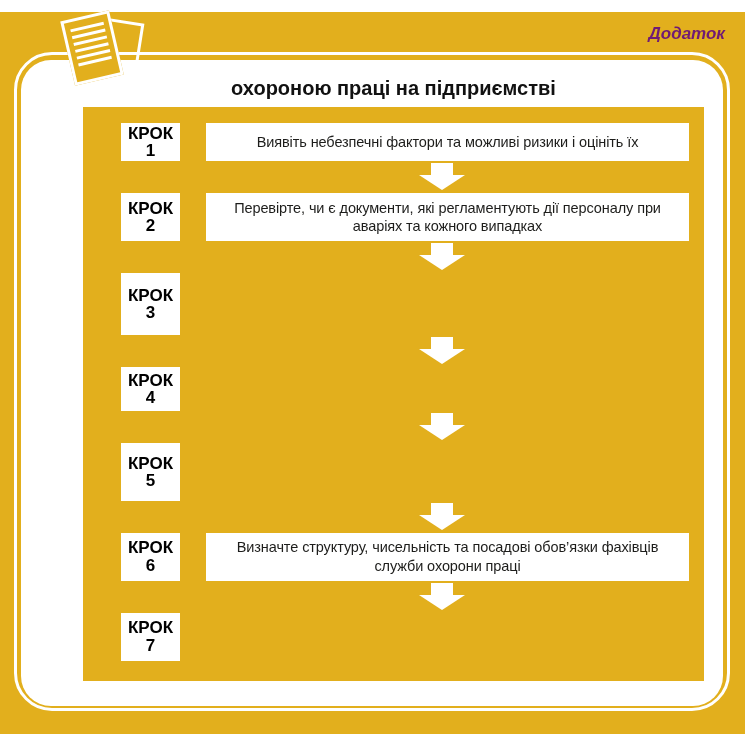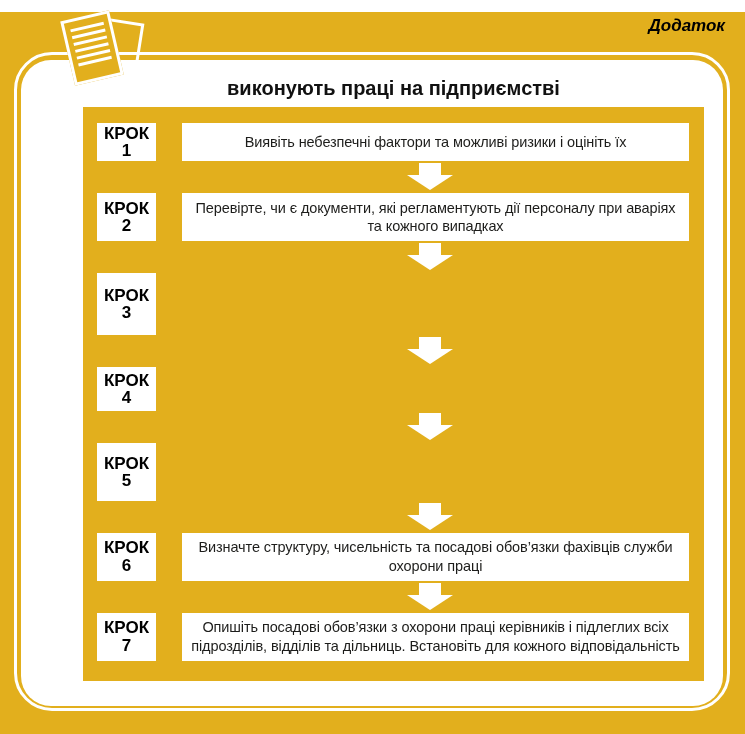--- a/index.html
+++ b/index.html
@@ -3,38 +3,38 @@
 <meta charset="utf-8">
 <style>
   html,body{margin:0;padding:0;}
   body{
     width:745px;height:734px;position:relative;overflow:hidden;
     background:#ffffff;
     font-family:"Liberation Sans", sans-serif;
   }
   .gold-bg{position:absolute;left:0;top:12px;right:0;bottom:0;background:#E2AF1D;}
   .appendix{
-    position:absolute;top:16px;right:20px;z-index:3;
-    font-size:17px;font-style:italic;font-weight:600;color:#000000;
+    position:absolute;top:24px;right:20px;z-index:3;
+    font-size:17px;font-style:italic;font-weight:600;color:#701a75;
   }
   .outline{
     position:absolute;left:14px;top:52px;width:716px;height:659px;
     border:3px solid #ffffff;border-radius:38px;box-sizing:border-box;z-index:1;
   }
   .container{
     position:absolute;left:21px;top:60px;width:702px;height:646px;
     background:#ffffff;border-radius:30px;z-index:2;
   }
   .title{
     margin:16px 19px 0 62px;text-align:center;
     font-size:20px;font-weight:bold;line-height:1.22;color:#111111;
   }
   .panel{
     margin:7px 19px 0 62px;background:#E2AF1D;
-    padding:16px 15px 20px 14px;box-sizing:border-box;
+    padding:16px 15px 20px 38px;box-sizing:border-box;
   }
   .row{display:flex;align-items:stretch;}
   .r1{min-height:38px;} .r2{min-height:48px;} .r3{min-height:62px;}
   .r4{min-height:44px;} .r5{min-height:58px;} .r6{min-height:44px;} .r7{min-height:48px;}
   .krok{
     width:59px;flex:0 0 59px;background:#ffffff;
     display:flex;flex-direction:column;align-items:center;justify-content:center;
     font-weight:bold;font-size:17px;line-height:1.05;color:#000000;
   }
   .stext{
@@ -81,21 +81,21 @@
     <div class="line"></div>
   </div>
 </div>
 
 <div class="appendix">Додаток</div>
 
 <div class="outline"></div>
 
 <div class="container">
   <div class="title">
-    <div>виконують праці на підприємстві</div>
+    <div>охороною праці на підприємстві</div>
   </div>
 
   <div class="panel">
 
     <div class="row r1">
       <div class="krok">
         <span>КРОК</span>
         <span>1</span>
       </div>
       <div class="stext">
@@ -184,19 +184,16 @@
         <div class="stem"></div>
         <div class="head"></div>
       </div>
     </div>
 
     <div class="row r7">
       <div class="krok">
         <span>КРОК</span>
         <span>7</span>
       </div>
-      <div class="stext">
-        <span>Опишіть посадові обов’язки з охорони праці керівників і підлеглих всіх підрозділів, відділів та дільниць. Встановіть для кожного відповідальність</span>
-      </div>
     </div>
 
   </div>
 </div>
 
 </body></html>

